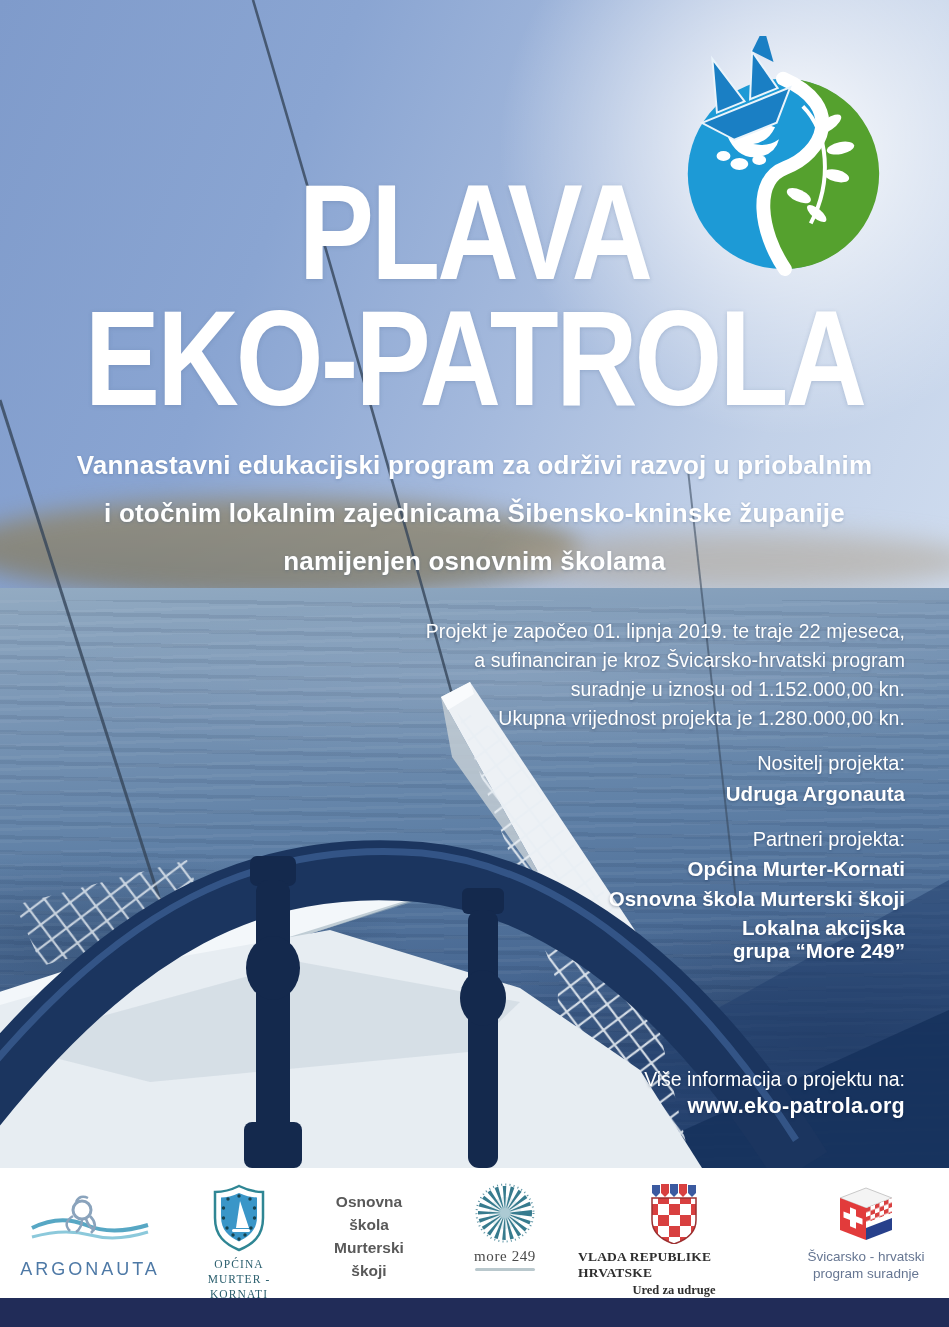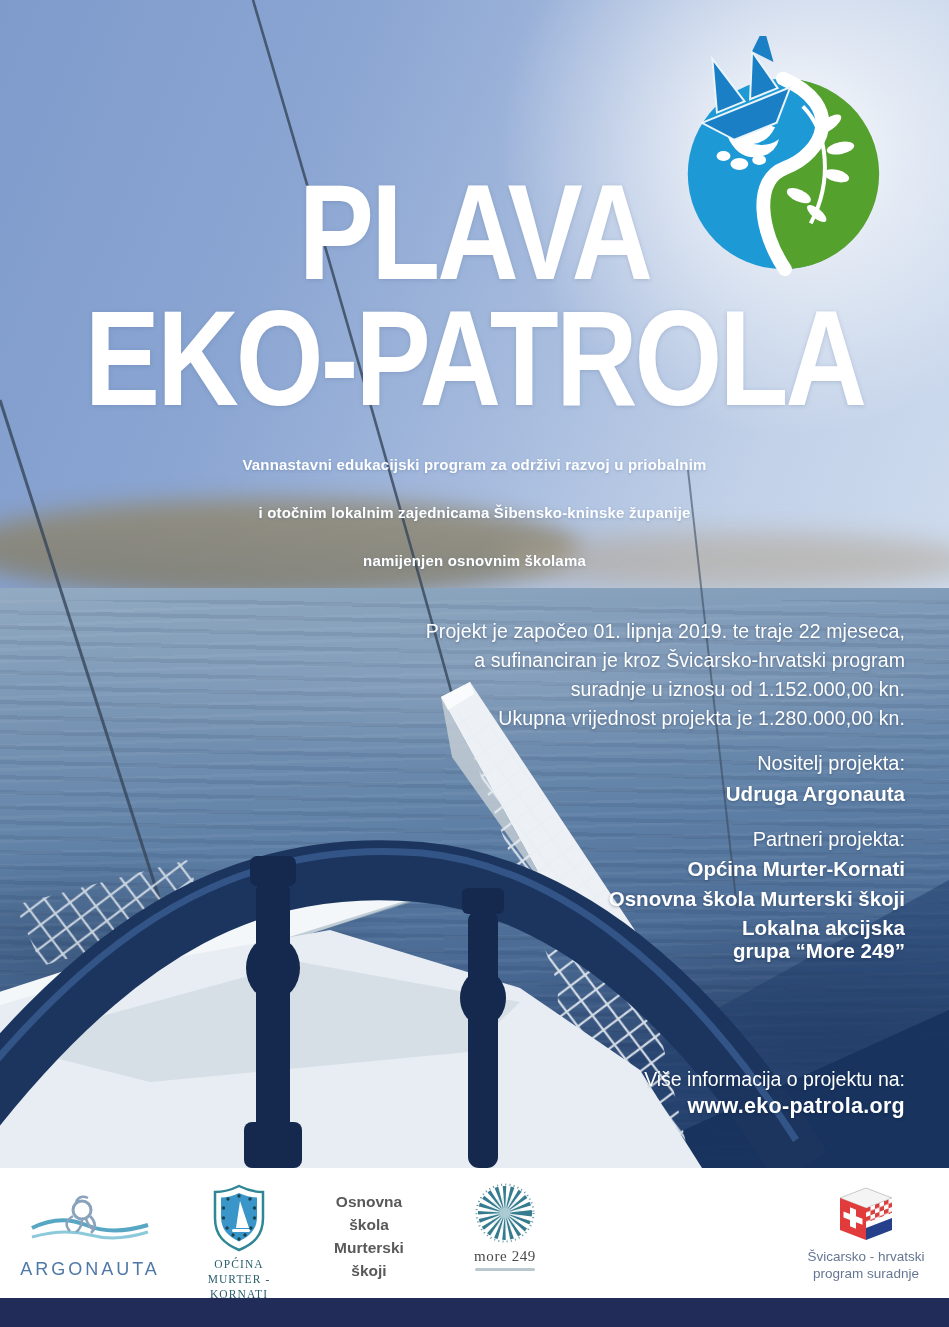--- a/index.html
+++ b/index.html
@@ -29,21 +29,21 @@
       radial-gradient(ellipse 420px 140px at 12% 62%, rgba(13,33,66,.30), rgba(13,33,66,0) 70%),
       radial-gradient(ellipse 520px 190px at 88% 78%, rgba(10,28,60,.38), rgba(10,28,60,0) 70%),
       radial-gradient(ellipse 700px 120px at 55% 16%, rgba(255,255,255,.10), rgba(255,255,255,0) 70%);}
   .boat-svg{position:absolute;left:0;top:0;width:949px;height:1168px;}
   
   .title{position:absolute;left:0;top:168px;width:100%;margin:0;text-align:center;color:#fff;
     font-size:120px;font-weight:700;letter-spacing:-3px;line-height:112px;
     transform:scale(.94,1.13);transform-origin:50% 0;
     text-shadow:0 1px 4px rgba(70,100,140,.25);}
   .subtitle{position:absolute;left:0;top:441px;width:100%;text-align:center;color:#fff;
-    font-size:15px;font-weight:700;line-height:48px;letter-spacing:.2px;
+    font-size:26px;font-weight:700;line-height:48px;letter-spacing:.2px;
     text-shadow:0 1px 3px rgba(60,90,130,.30);}
   .rightcol{position:absolute;right:44px;text-align:right;color:#fff;
     text-shadow:0 1px 3px rgba(10,30,60,.35);}
   .info{top:617px;font-size:19.5px;line-height:29px;font-weight:400;letter-spacing:.1px;}
   .holder{top:751px;}
   .holder .lbl,.partners .lbl{font-size:20px;font-weight:400;line-height:24px;}
   .holder .nm{font-size:20.5px;font-weight:700;line-height:24px;margin-top:7px;}
   .partners{top:827px;}
   .partners .nm{font-size:20.5px;font-weight:700;line-height:24px;margin-top:6px;}
   .partners .nm.tight{margin-top:5px;line-height:23px;}
@@ -256,20 +256,41 @@
   <div class="cell cell-more">
     <svg width="64" height="64" viewBox="0 0 64 64">
       <circle cx="32" cy="31" r="16" fill="#e8f1f3" stroke="#377b8e" stroke-width="22" stroke-dasharray="2.2,2.7"></circle>
       <circle cx="32" cy="31" r="28.5" fill="none" stroke="#377b8e" stroke-width="2" stroke-dasharray="1,3.2" opacity=".8"></circle>
       <circle cx="32" cy="31" r="6.5" fill="#9cc0cb" opacity=".8"></circle>
     </svg>
     <div class="more-caption">more 249</div>
     <div class="more-tagline"></div>
   </div>
 
+  <div class="cell cell-vlada">
+    <svg width="54" height="62" viewBox="0 0 54 62">
+      <defs>
+        <pattern id="hrcheck" width="22" height="22" patternUnits="userSpaceOnUse">
+          <rect width="22" height="22" fill="#ffffff"></rect>
+          <rect width="11" height="11" fill="#d84040"></rect>
+          <rect x="11" y="11" width="11" height="11" fill="#d84040"></rect>
+        </pattern>
+      </defs>
+      <g>
+        <path d="M5 3 l8 0 0 8 -4 4 -4 -4 z" fill="#3b5aa0"></path>
+        <path d="M14 2 l8 0 0 9 -4 4 -4 -4 z" fill="#d84040"></path>
+        <path d="M23 2 l8 0 0 9 -4 4 -4 -4 z" fill="#3b5aa0"></path>
+        <path d="M32 2 l8 0 0 9 -4 4 -4 -4 z" fill="#d84040"></path>
+        <path d="M41 3 l8 0 0 8 -4 4 -4 -4 z" fill="#3b5aa0"></path>
+      </g>
+      <path d="M5 16 h44 v22 c0 13 -10 20 -22 24 c-12 -4 -22 -11 -22 -24 z" fill="url(#hrcheck)" stroke="#9b3030" stroke-width="1.5"></path>
+    </svg>
+    <div class="vlada-caption1">VLADA REPUBLIKE HRVATSKE</div>
+    <div class="vlada-caption2">Ured za udruge</div>
+  </div>
 
   <div class="cell cell-svicarsko">
     <svg width="60" height="58" viewBox="0 0 60 58">
       <defs>
         <pattern id="hrcheck2" width="9" height="9" patternUnits="userSpaceOnUse">
           <rect width="9" height="9" fill="#ffffff"></rect>
           <rect width="4.5" height="4.5" fill="#d84040"></rect>
           <rect x="4.5" y="4.5" width="4.5" height="4.5" fill="#d84040"></rect>
         </pattern>
         <clipPath id="rightface">

